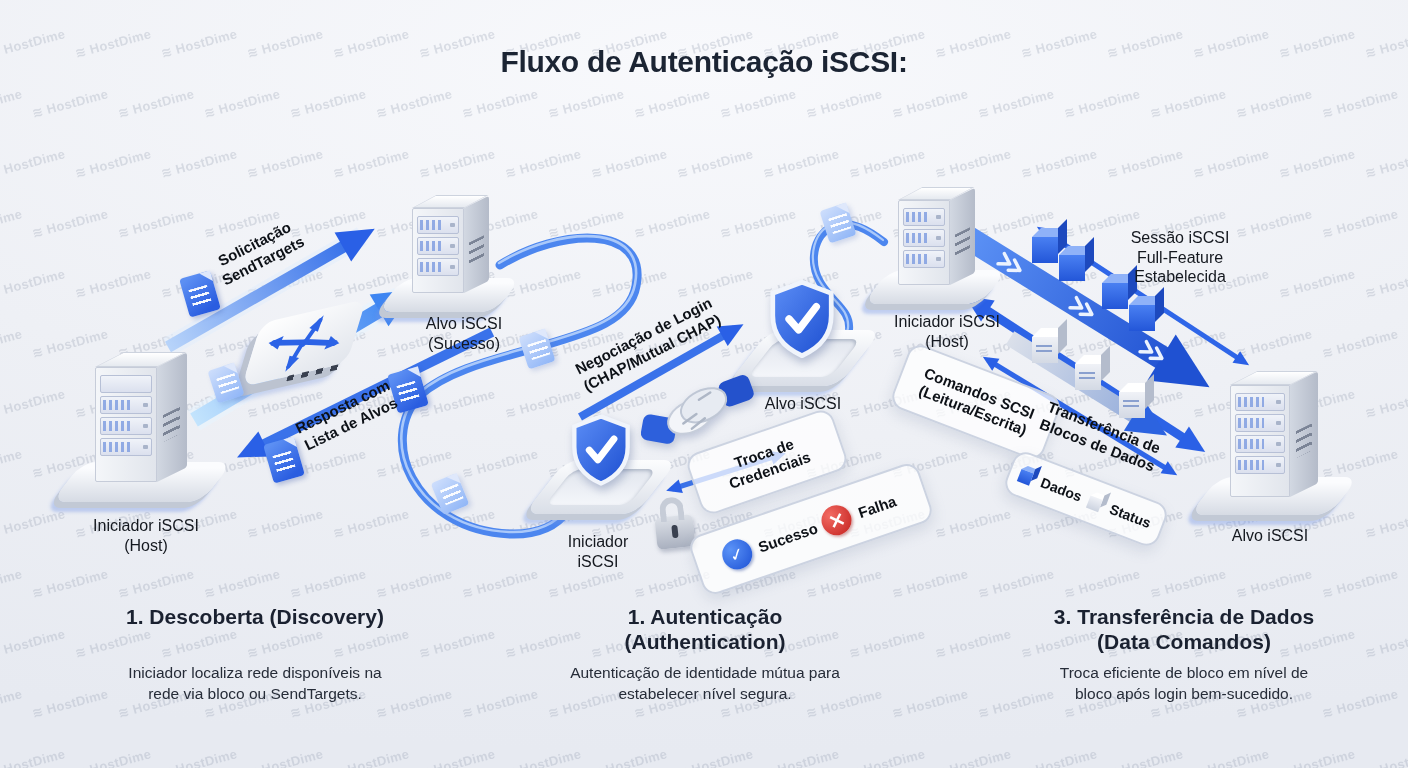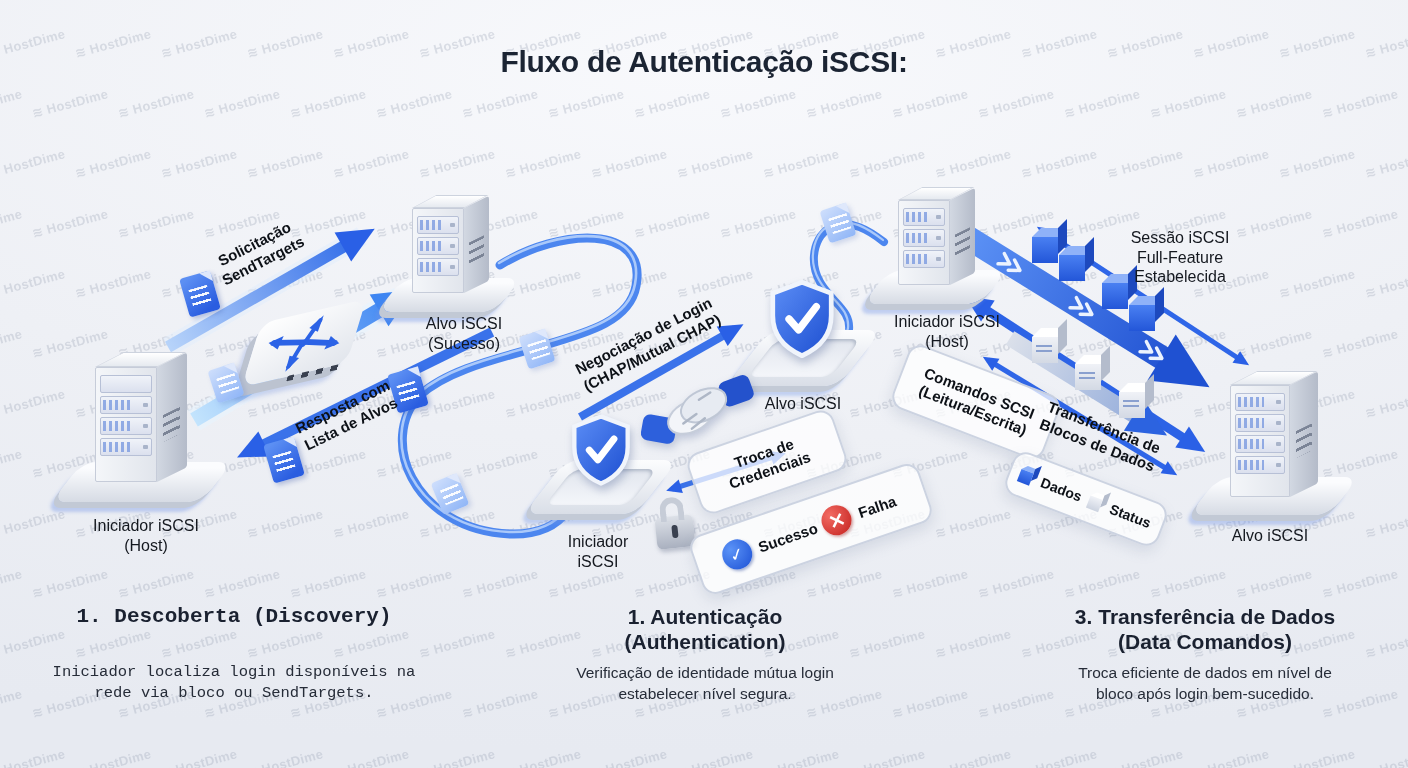--- a/index.html
+++ b/index.html
@@ -705,46 +705,46 @@
         <div class="s"></div>
         <div class="f"></div>
       </div>
     <div class="stat-txt" style="font-size:14px;">Status</div>
   </div>
 
   <div class="lbl node-lbl" style="left:1200px; top:526px; width:140px;">
     <span>Alvo iSCSI</span>
   </div>
 
-  <section class="bsec" style="left:39px; width:390px;font-family:Liberation Mono, monospace;">
+  <section class="bsec" style="left:60px; width:390px;">
     <h3>
       <span>1. Descoberta (Discovery)</span>
       <span></span>
     </h3>
     <p>
-      <span>Iniciador localiza login disponíveis na</span>
+      <span>Iniciador localiza rede disponíveis na</span>
       <span>rede via bloco ou SendTargets.</span>
     </p>
   </section>
 
   <section class="bsec" style="left:540px; width:330px;">
     <h3>
       <span>1. Autenticação</span>
       <span>(Authentication)</span>
     </h3>
     <p>
-      <span>Verificação de identidade mútua login</span>
+      <span>Autenticação de identidade mútua para</span>
       <span>estabelecer nível segura.</span>
     </p>
   </section>
 
-  <section class="bsec" style="left:1020px; width:370px;">
+  <section class="bsec" style="left:999px; width:370px;">
     <h3>
       <span>3. Transferência de Dados</span>
       <span>(Data Comandos)</span>
     </h3>
     <p>
-      <span>Troca eficiente de dados em nível de</span>
+      <span>Troca eficiente de bloco em nível de</span>
       <span>bloco após login bem-sucedido.</span>
     </p>
   </section>
 
 </div>
 
 </body></html>

